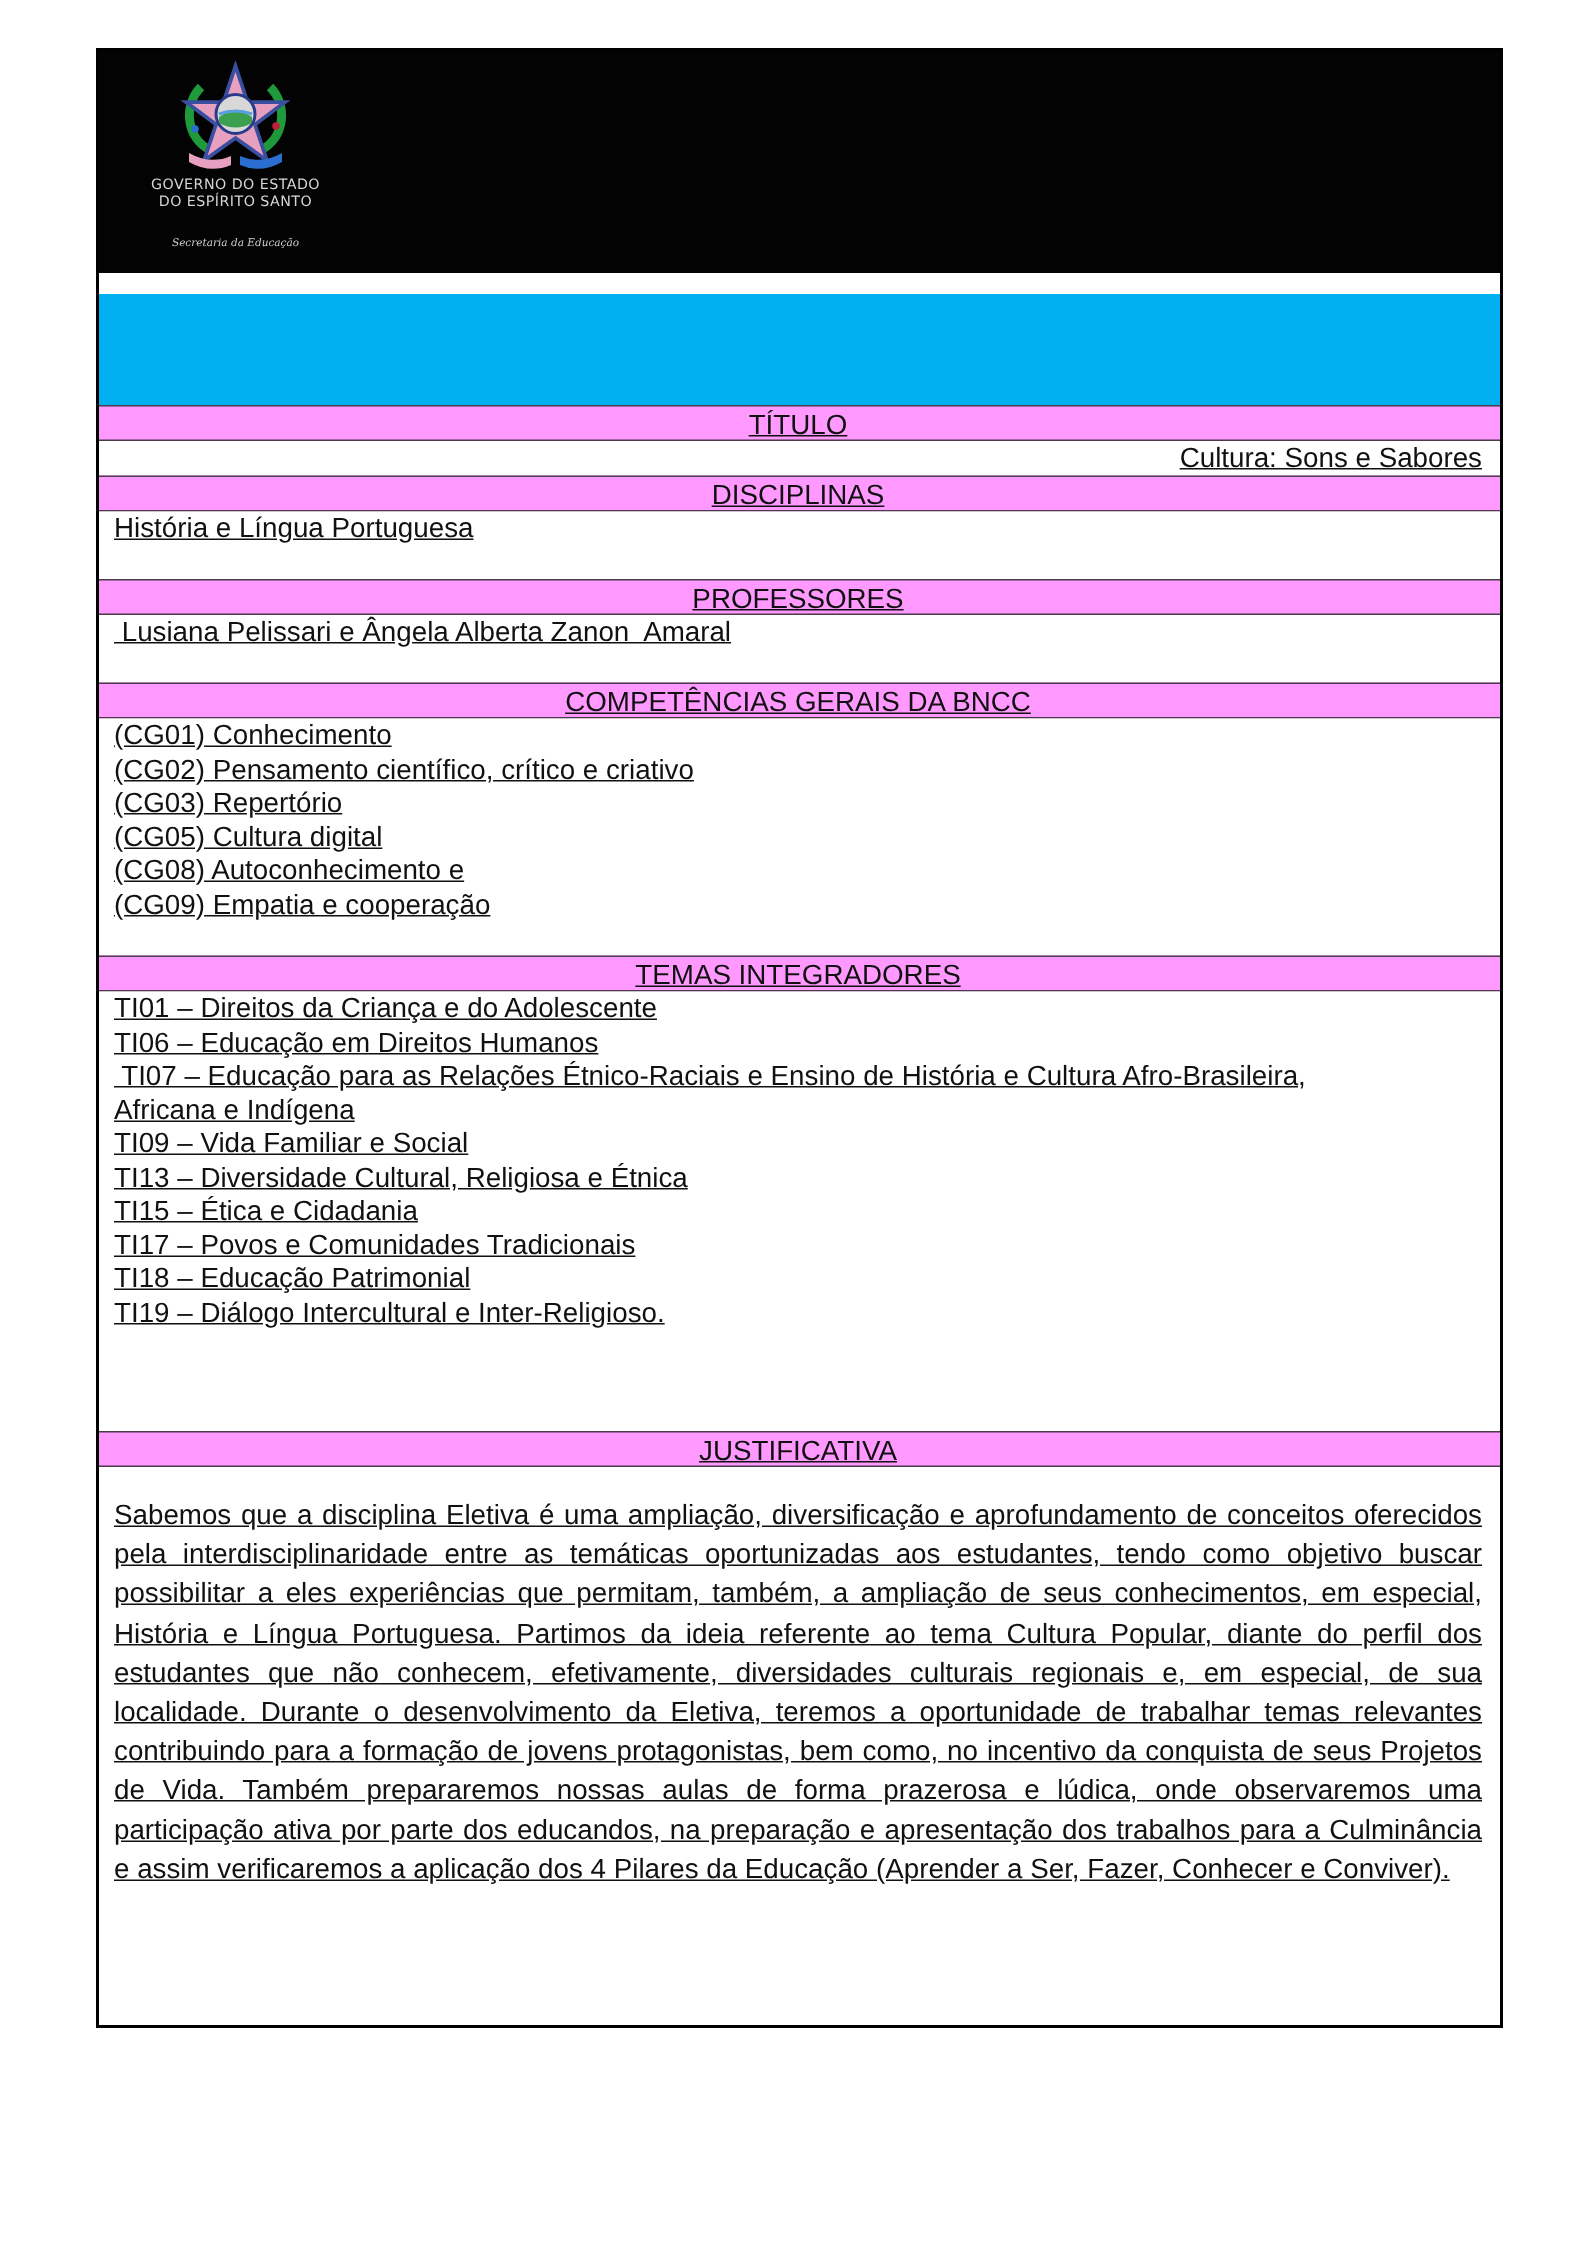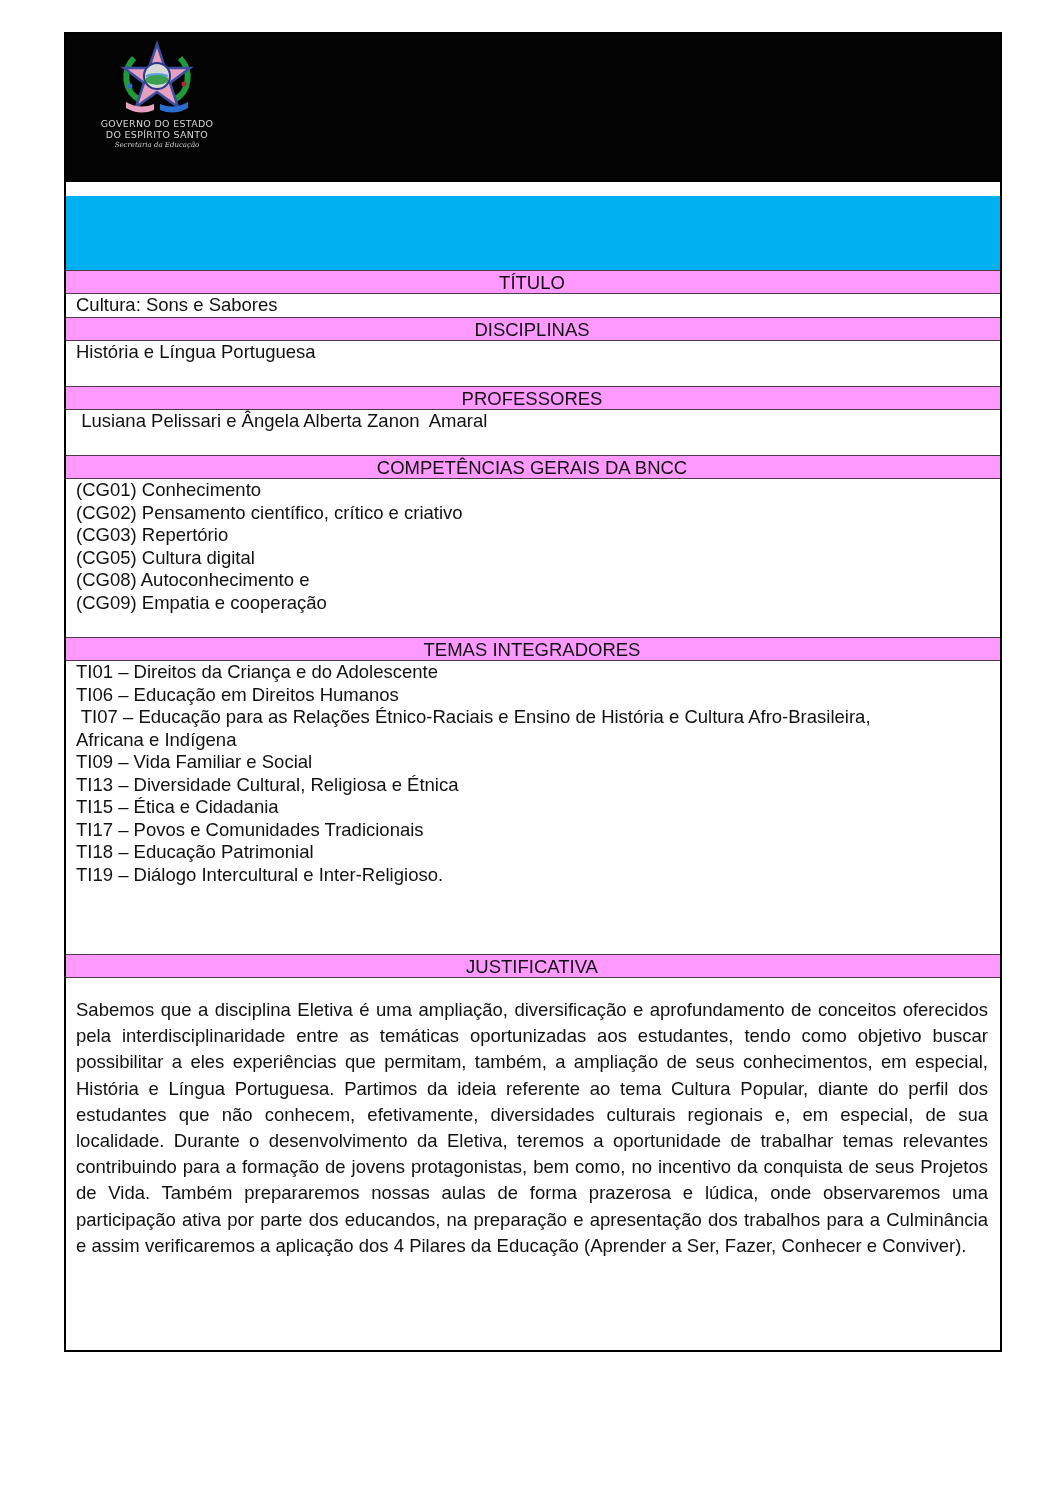--- a/index.html
+++ b/index.html
@@ -3,26 +3,26 @@
   <meta charset="utf-8">
   <style>
     html, body { margin: 0; padding: 0; background: #ffffff; }
     body { width: 1058px; height: 1497px; position: relative; font-family: "Liberation Sans", sans-serif; color: #111; }
     .page { position: absolute; left: 64px; top: 32px; width: 936px; }
     .frame { position: absolute; left: 64px; top: 32px; width: 934px; height: 1316px; border: 2px solid #000; box-sizing: content-box; pointer-events: none; }
     .header-black { position: absolute; left: 0; top: 0; width: 936px; height: 150px; background: #030303; }
     .logo { position: absolute; left: 28px; top: 8px; width: 130px; text-align: center; }
     .logo svg { display: block; margin: 0 auto; }
     .logo-line { color: #d6d6d6; font-size: 9.5px; letter-spacing: 0.3px; line-height: 11px; font-family: "DejaVu Sans", sans-serif; }
-    .logo-sub { color: #cfcfcf; font-size: 7px; font-style: italic; font-family: "DejaVu Serif", serif; margin-top: 1px; }
+    .logo-sub { color: #cfcfcf; font-size: 7px; font-style: italic; font-family: "DejaVu Serif", serif; margin-top: 18px; }
     .band-cyan { position: absolute; left: 0; top: 164px; width: 936px; height: 74px; background: #00b0f0; border-bottom: 1px solid #222; }
-    .row { position: absolute; left: 0; width: 936px; box-sizing: border-box; }
+    .row { position: absolute; left: 0; width: 936px; box-sizing: border-box; text-decoration: underline; }
     .hdr { background: #ff99ff; border-top: 1px solid #4a3a4a; border-bottom: 1px solid #4a3a4a; text-align: center; font-size: 18.5px; line-height: 23px; height: 24px; }
     .cell { background: #fff; font-size: 18.5px; line-height: 22.5px; padding-left: 12px; padding-right: 12px; }
-    .center { text-align: left; padding-left: 12px; }
+    .center { text-align: right; padding-left: 12px; }
     .list-line { white-space: nowrap; }
     .just { text-align: justify; font-size: 18.5px; line-height: 26.2px; padding: 0 12px; }
   </style>
 </head>
 <body>
 
 <div class="page">
 
   <div class="header-black">
     <div class="logo">

